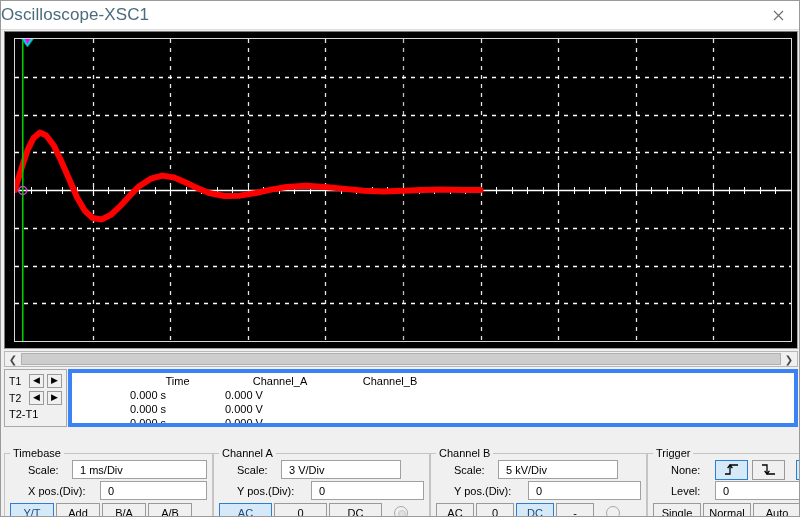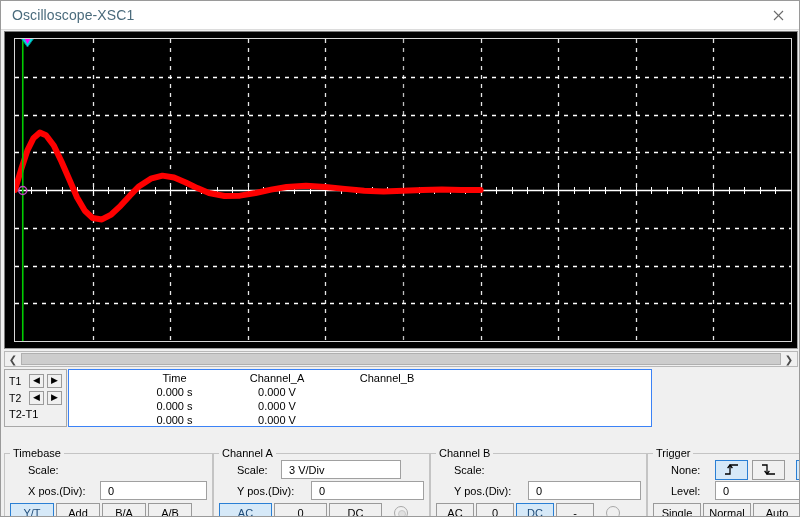--- a/index.html
+++ b/index.html
@@ -22,22 +22,21 @@
 
   
   .titlebar {
     position: absolute; left: 0; top: 0;
     width: 800px; height: 29px;
     background: #ffffff;
     border-bottom: 1px solid #dcdcdc;
     display: flex; align-items: center;
   }
   .titlebar .title {
-    margin-left: 11px;
-    font-size: 14px;
+    font-size: 17px;
     color: #4a6b7c;
     letter-spacing: .1px;
   }
   .titlebar .close-btn {
     position: absolute; right: 0; top: 0;
     width: 45px; height: 28px;
     display: flex; align-items: center; justify-content: center;
     color: #6b6b6b; font-size: 14px;
     cursor: pointer;
   }
@@ -78,21 +77,21 @@
   .hscroll .thumb {
     flex: 1; margin: 1px 0;
     background: #cdcdcd;
     border: 1px solid #b0b0b0;
     cursor: pointer;
   }
 
   
   .readout-row {
     position: absolute; left: 3px; top: 368px;
-    width: 648px; height: 60px;
+    width: 794px; height: 60px;
     display: flex; align-items: flex-start;
   }
   .cursor-box {
     width: 63px; height: 58px;
     background: #f0f0f0;
     border: 1px solid #a8a8a8;
     padding: 2px 3px 0 4px;
   }
   .cursor-line {
     display: flex; align-items: center; height: 17px;
@@ -105,38 +104,37 @@
     border: 1px solid #9a9a9a;
     display: flex; align-items: center; justify-content: center;
     font-size: 9px; color: #000; cursor: pointer;
     line-height: 1;
   }
   .cursor-diff { font-size: 11px; color: #000; padding-top: 2px; }
 
   .readout-table {
     flex: 1; height: 58px; margin-left: 1px;
     background: #fff;
-    border: 1px solid #3b82f6;
+    border: 4px solid #3b82f6;
     overflow: hidden;
     position: relative;
   }
   .readout-table table {
     border-collapse: collapse;
     margin-left: 58px;
     font-size: 11px;
     color: #000;
   }
   .readout-table th {
     font-weight: normal;
     text-align: center;
     padding: 1px 0 1px 0;
     height: 15px;
   }
   .readout-table td {
-    text-align: center;
     padding: 0;
     height: 14px;
     line-height: 14px;
   }
   .col-time { width: 95px; }
   .col-a    { width: 110px; }
   .col-b    { width: 110px; }
 
   .right-btns {
     width: 175px; height: 58px;
@@ -413,20 +411,21 @@
     </div>
 
   </div>
 
   <div class="bottom">
 
     <fieldset class="grp g-timebase">
       <legend>Timebase</legend>
       <div class="frow">
         <span class="flbl tb-lbl1">Scale:</span>
+        <span class="tinput tb-scale">1 ms/Div</span>
       </div>
       <div class="frow">
         <span class="flbl tb-lbl2">X pos.(Div):</span>
         <span class="tinput tb-xpos">0</span>
       </div>
       <div class="btnrow">
         <span class="pbtn tb-mode sel">Y/T</span>
         <span class="pbtn tb-mode">Add</span>
         <span class="pbtn tb-mode">B/A</span>
         <span class="pbtn tb-mode">A/B</span>
@@ -448,20 +447,21 @@
         <span class="pbtn ch-cpl">0</span>
         <span class="pbtn ch-cpl">DC</span>
         <span class="coupler-circle"></span>
       </div>
     </fieldset>
 
     <fieldset class="grp g-chB">
       <legend>Channel B</legend>
       <div class="frow">
         <span class="flbl ch-lbl1">Scale:</span>
+        <span class="tinput ch-scale">5 kV/Div</span>
       </div>
       <div class="frow">
         <span class="flbl ch-lbl2">Y pos.(Div):</span>
         <span class="tinput ch-ypos">0</span>
       </div>
       <div class="btnrow">
         <span class="pbtn ch-min">AC</span>
         <span class="pbtn ch-min">0</span>
         <span class="pbtn ch-min sel">DC</span>
         <span class="pbtn ch-min">-</span>

